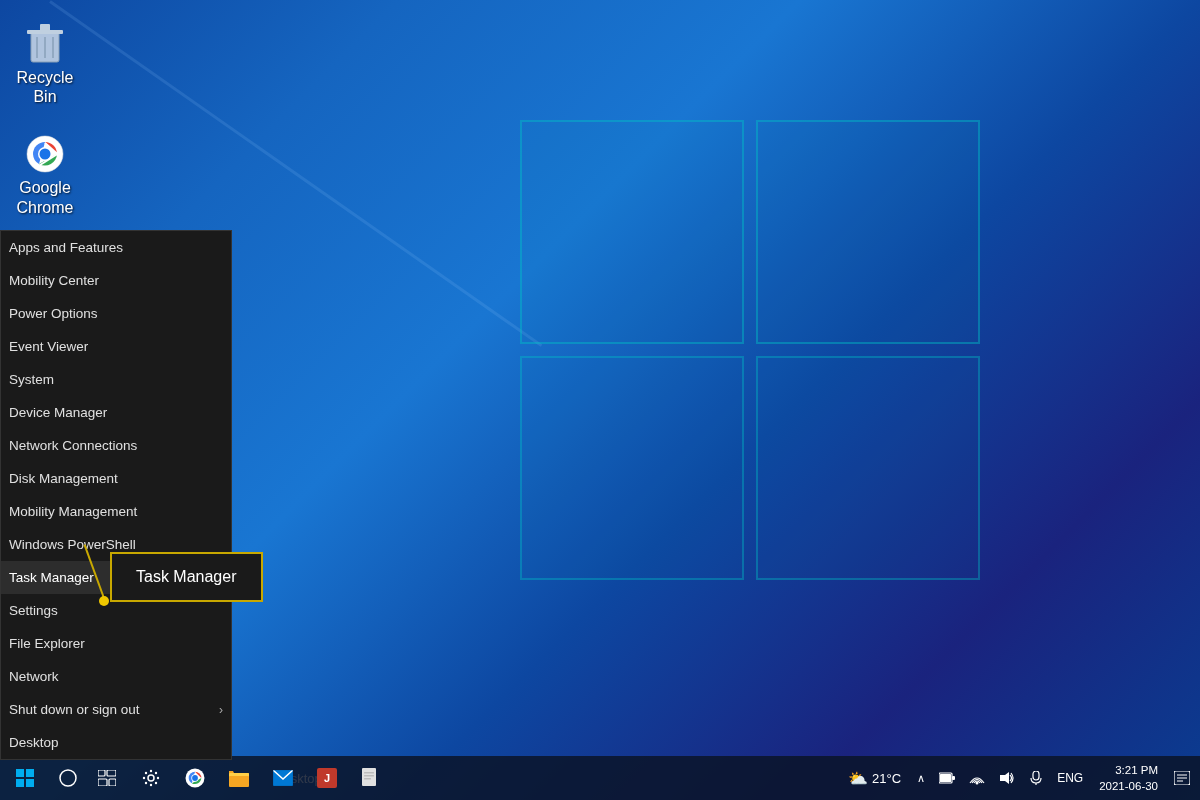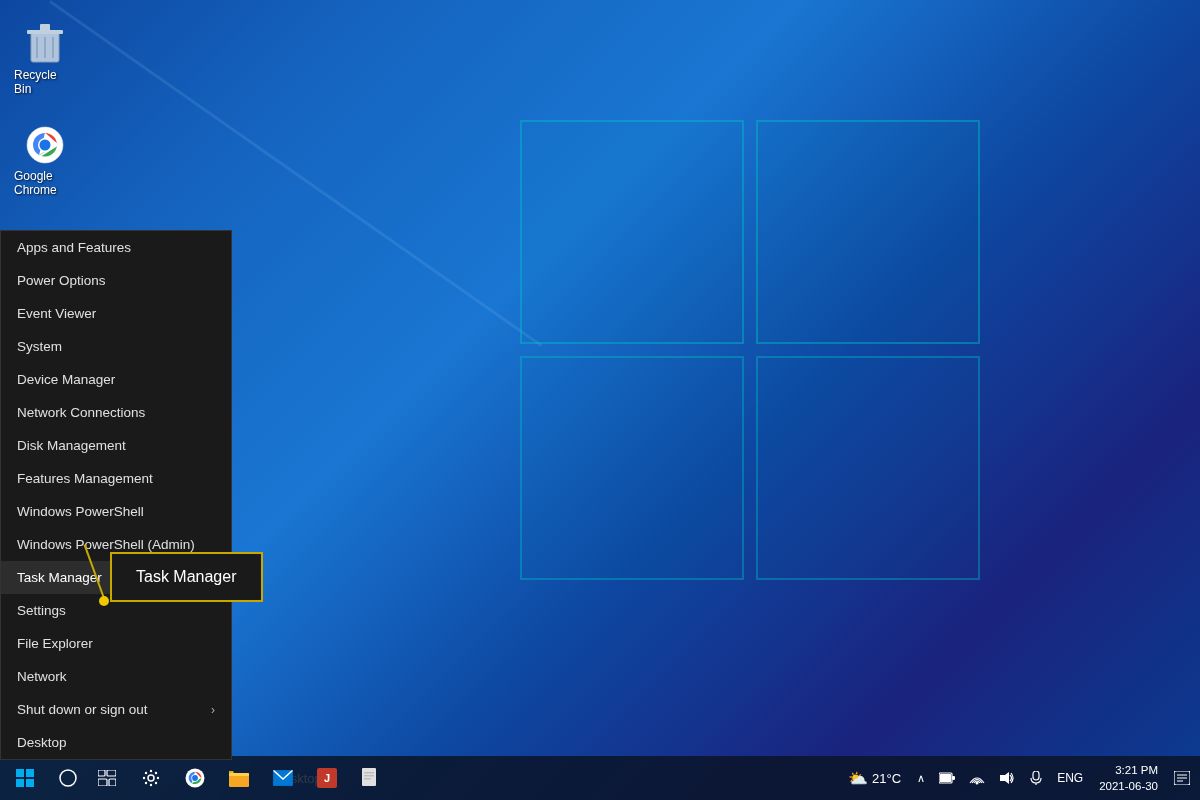--- a/index.html
+++ b/index.html
@@ -79,39 +79,39 @@
       height: 40px;
       display: flex;
       align-items: center;
       justify-content: center;
       font-size: 28px;
       margin-bottom: 4px;
     }
 
     .icon-label {
       color: white;
-      font-size: 12px;
-      text-align: left;
+      font-size: 16px;
+      text-align: center;
       text-shadow: 1px 1px 2px rgba(0,0,0,0.8);
       line-height: 1.2;
     }
 
     
     .context-menu {
       position: absolute;
       left: 0;
       bottom: 40px;
       width: 232px;
       background: #1a1a1a;
       border: 1px solid #333;
       z-index: 100;
     }
 
     .menu-item {
-      padding: 9px 16px;
+      padding: 9px 8px;
       color: #e0e0e0;
       font-size: 13.5px;
       cursor: pointer;
       display: flex;
       align-items: center;
       justify-content: space-between;
       position: relative;
     }
 
     .menu-item.active-item {
@@ -334,45 +334,45 @@
       </div>
       <span class="icon-label">Microsoft Edge</span>
     </div>
   </div>
 
   <div class="context-menu">
     <div class="menu-item">
       <span>Apps and Features</span>
     </div>
     <div class="menu-item">
+      <span>Mobility Center</span>
+    </div>
+    <div class="menu-item">
       <span>Power Options</span>
     </div>
     <div class="menu-item">
       <span>Event Viewer</span>
     </div>
     <div class="menu-item">
       <span>System</span>
     </div>
     <div class="menu-item">
       <span>Device Manager</span>
     </div>
     <div class="menu-item">
       <span>Network Connections</span>
     </div>
     <div class="menu-item">
       <span>Disk Management</span>
     </div>
     <div class="menu-item">
-      <span>Features Management</span>
+      <span>Mobility Management</span>
     </div>
     <div class="menu-item">
       <span>Windows PowerShell</span>
-    </div>
-    <div class="menu-item">
-      <span>Windows PowerShell (Admin)</span>
     </div>
     <div class="menu-item active-item">
       <span>Task Manager</span>
     </div>
     <div class="menu-item">
       <span>Settings</span>
     </div>
     <div class="menu-item">
       <span>File Explorer</span>
     </div>

